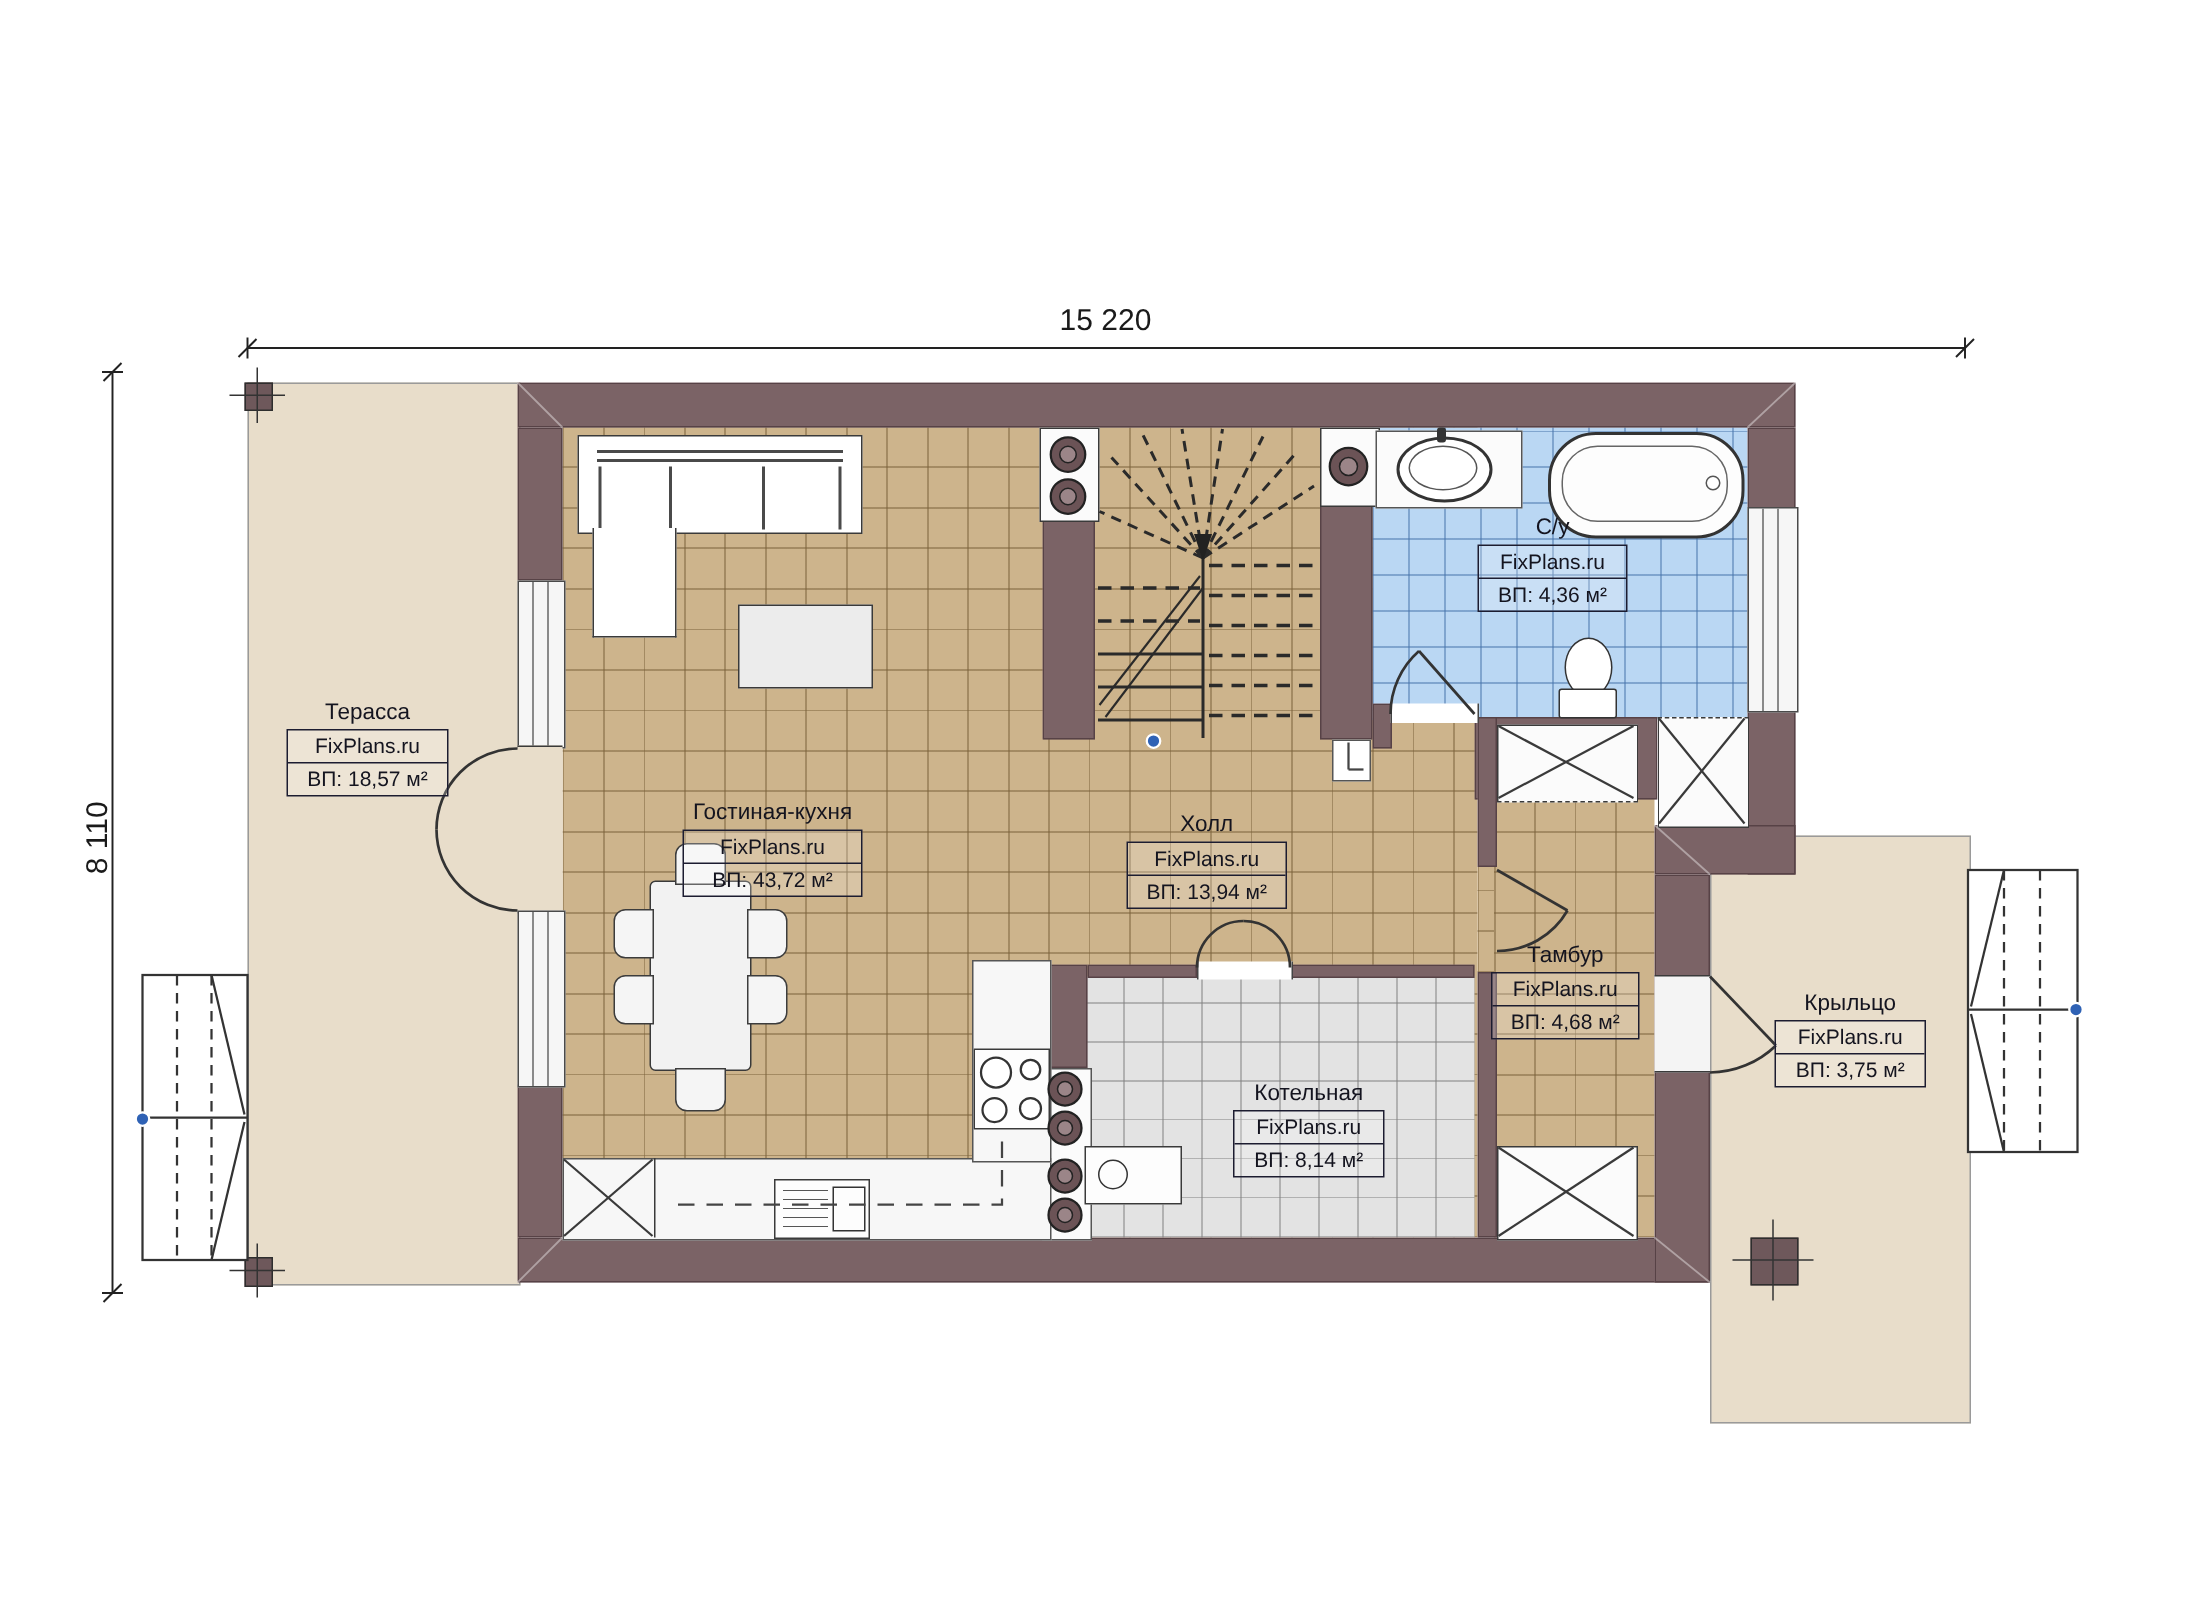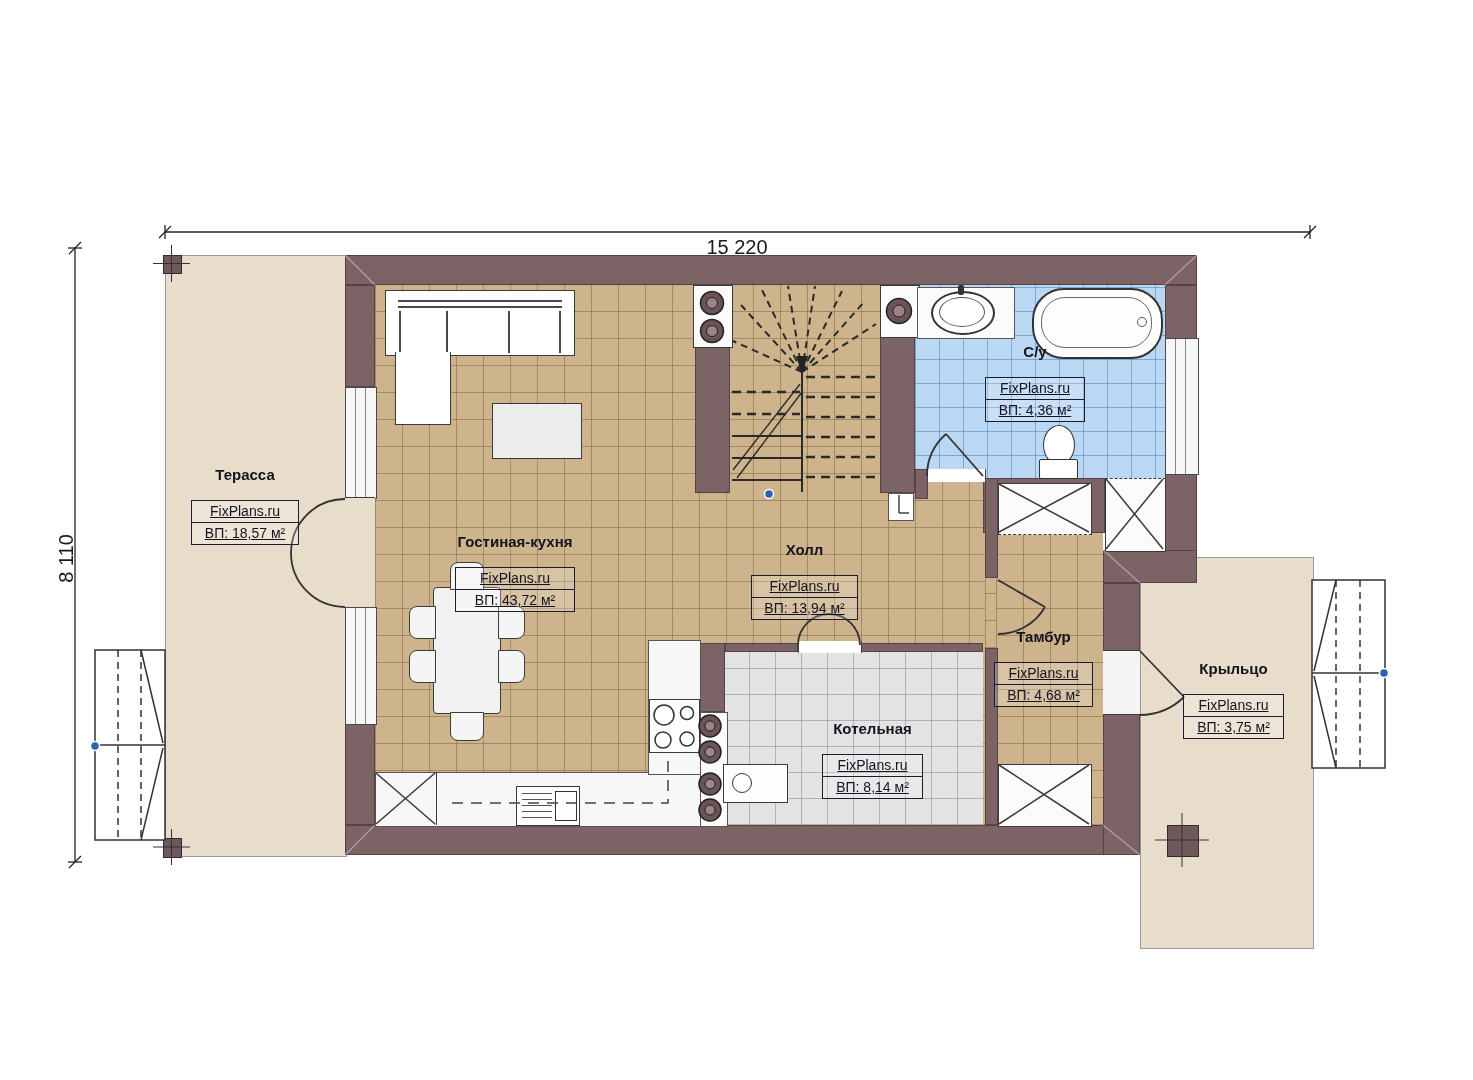--- a/index.html
+++ b/index.html
@@ -16,22 +16,22 @@
                      repeating-linear-gradient(90deg,rgba(70,115,170,.5) 0 1px,transparent 1px 24px);}
   .floor-gray{position:absolute;background-color:#e3e3e3;
     background-image:repeating-linear-gradient(0deg,rgba(128,128,128,.5) 0 1px,transparent 1px 26px),
                      repeating-linear-gradient(90deg,rgba(128,128,128,.5) 0 1px,transparent 1px 26px);}
   .win{position:absolute;background:#f6f6f6;border:1px solid #4a4a4a;}
   .glass{position:absolute;inset:0;background:linear-gradient(90deg,transparent 0 9px,#8a8a8a 9px 10px,transparent 10px 19px,#8a8a8a 19px 20px,transparent 20px);}
   .open{position:absolute;border-top:1.5px solid #3a3a3a;border-bottom:1.5px solid #3a3a3a;}
   .white-box{position:absolute;background:#fbfbfb;border:1.5px solid #3a3a3a;}
   .fixture{position:absolute;background:#fdfdfd;border:1.5px solid #3a3a3a;}
   .lbl{position:absolute;text-align:center;color:#14141f;z-index:40;}
-  .lbl .nm{font-weight:bold;font-size:15px;line-height:18px;white-space:nowrap;}
-  .lbl .box{margin-top:16px;border:1.6px solid #1c1c30;background:rgba(255,255,255,.22);text-decoration:underline;}
+  .lbl .nm{font-weight:normal;font-size:15px;line-height:18px;white-space:nowrap;}
+  .lbl .box{margin-top:2px;border:1.6px solid #1c1c30;background:rgba(255,255,255,.22);}
   .lbl .row{font-size:14px;line-height:21px;white-space:nowrap;}
   .lbl .row + .row{border-top:1.6px solid #1c1c30;}
   .dim{position:absolute;font-size:20px;color:#1a1a1a;text-align:center;z-index:41;}
   .chair{position:absolute;background:#f5f5f5;border:1.5px solid #3c3c3c;}
   .col{position:absolute;background:#6e585b;border:1px solid #2e2e2e;}
   svg.overlay{position:absolute;left:0;top:0;z-index:30;pointer-events:none;}
   .sline{position:absolute;background:#4a4a4a;}
 </style>
 </head>
 <body>
@@ -303,16 +303,16 @@
     </div>
   </div>
   <div class="lbl" style="left:1183px;top:660px;width:101px;">
     <div class="nm">Крыльцо</div>
     <div class="box">
       <div class="row">FixPlans.ru</div>
       <div class="row">ВП: 3,75 м²</div>
     </div>
   </div>
 
-  <div class="dim" style="left:637px;top:203px;width:200px;margin-top:33px;">15 220</div>
+  <div class="dim" style="left:637px;top:203px;width:200px;">15 220</div>
   <div class="dim" style="left:16px;top:547px;width:100px;transform:rotate(-90deg);">8 110</div>
 
 </div>
 
 </body></html>

